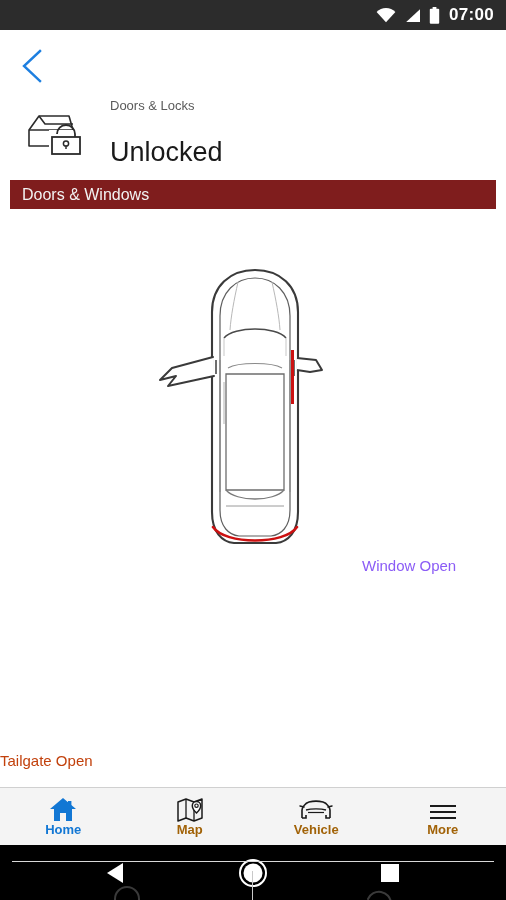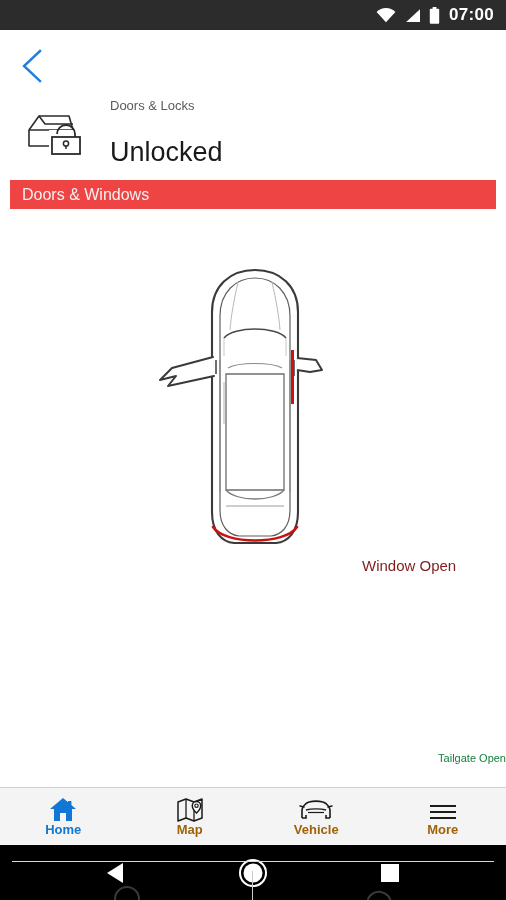--- a/index.html
+++ b/index.html
@@ -74,21 +74,21 @@
     color: #1a1a1a;
     line-height: 33px;
     font-weight: 400;
     margin-top: 19px;
   }
 
   
   .section-bar {
     margin: 10px 10px 0 10px;
     height: 29px;
-    background: #ef4444;
+    background: #7f1d1d;
     display: flex;
     align-items: center;
     padding-left: 12px;
     flex: 0 0 29px;
   }
   .section-bar span {
     color: #f2f2f2;
     font-size: 16px;
     font-weight: 400;
   }
@@ -100,30 +100,30 @@
     min-height: 0;
   }
   .car-svg {
     position: absolute;
     left: 150px; top: 55px;
   }
   .label-window {
     position: absolute;
     left: 362px; top: 348px;
     font-size: 15px;
-    color: #7f1d1d;
+    color: #8b5cf6;
     white-space: nowrap;
   }
   .label-tailgate {
     position: absolute;
     left: 0; right: 0;
     top: 543px;
-    text-align: right;
-    font-size: 11px;
-    color: #15803d;
+    text-align: left;
+    font-size: 15px;
+    color: #c2410c;
   }
   .divider-top {
     position: absolute;
     left: 12px; right: 12px;
     top: 652px;
     height: 1px;
     background: #d8d8d8;
   }
 
   

